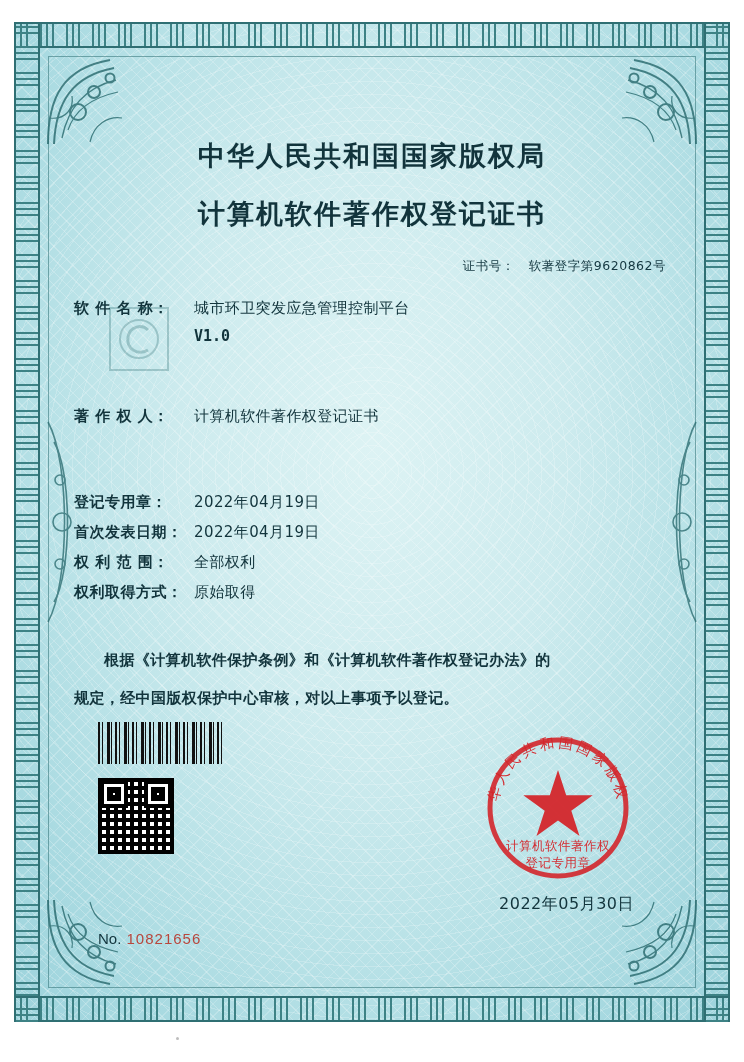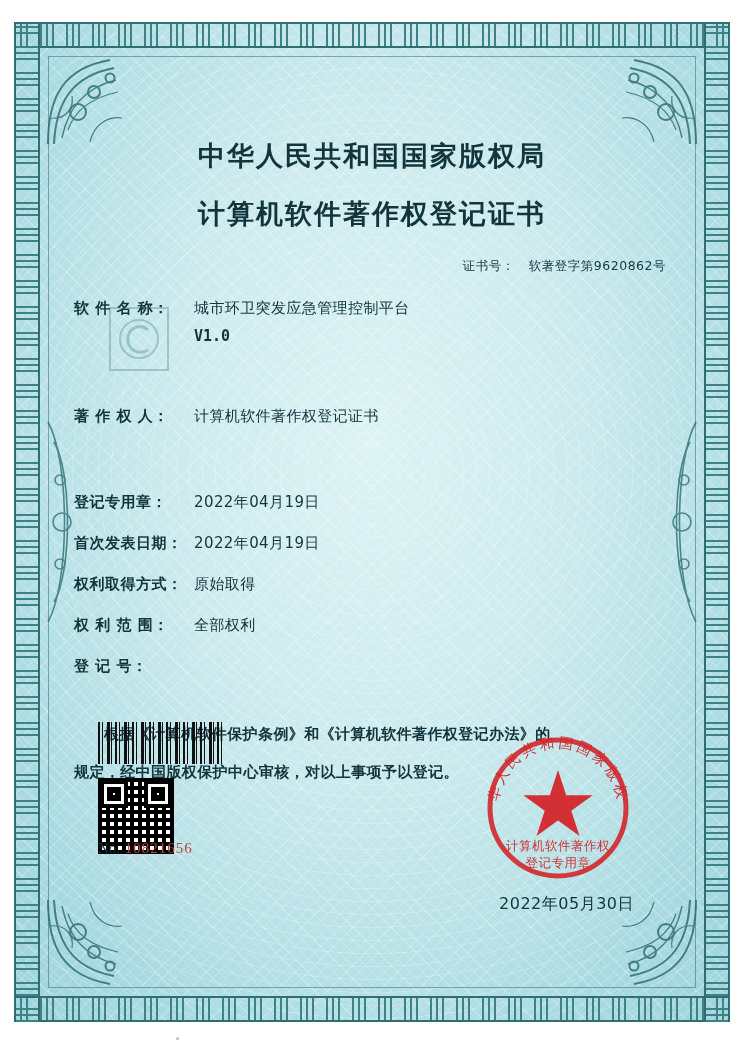--- a/index.html
+++ b/index.html
@@ -154,21 +154,21 @@
 
   .field-block { margin-top: 18px; }
 
   .row {
     display: flex;
     align-items: flex-start;
     font-size: 15px;
     color: #12343c;
     line-height: 30px;
   }
-  .row + .row { margin-top: 11px; }
+  .row + .row { }
 
   .row .k {
     width: 120px;
     flex: 0 0 120px;
     font-weight: bold;
     letter-spacing: .5px;
     font-family: "DejaVu Sans", "Liberation Sans", sans-serif;
   }
   .row .v {
     flex: 1;
@@ -236,24 +236,24 @@
     border: 4px solid #000;
     background: #fff;
     box-shadow: inset 0 0 0 3px #fff, inset 0 0 0 9px #000;
   }
   #qrcode::before { left: 2px; top: 2px; }
   #qrcode::after  { right: 2px; top: 2px; }
 
   #serial {
     position: absolute;
     left: 84px;
-    top: 818px;
+    top: 908px;
     font-size: 15px;
     color: #b8463c;
-    font-family: Liberation Serif, serif;
+    font-family: Liberation Sans, sans-serif;
     letter-spacing: 1px;
     text-align: center;
   }
   #serial .no-label { color: #12343c; letter-spacing: 0; }
 
   
   #seal {
     position: absolute;
     right: 86px;
     top: 700px;
@@ -403,29 +403,28 @@
     <div class="field-block group-c">
       <div class="row">
         <div class="k">登记专用章：</div>
         <div class="v">2022年04月19日</div>
       </div>
       <div class="row">
         <div class="k">首次发表日期：</div>
         <div class="v">2022年04月19日</div>
       </div>
       <div class="row">
+        <div class="k">权 利 范 围：</div>
+        <div class="v">全部权利</div>
+      </div>
+      <div class="row">
         <div class="k">权利取得方式：</div>
         <div class="v">原始取得</div>
       </div>
       <div class="row">
-        <div class="k">权 利 范 围：</div>
-        <div class="v">全部权利</div>
-      </div>
-      <div class="row">
-        <div class="k">登 记 号：</div>
       </div>
     </div>
 
     <div class="statement">
       <p class="first">根据《计算机软件保护条例》和《计算机软件著作权登记办法》的</p>
       <p>规定，经中国版权保护中心审核，对以上事项予以登记。</p>
     </div>
 
   </div>
 

